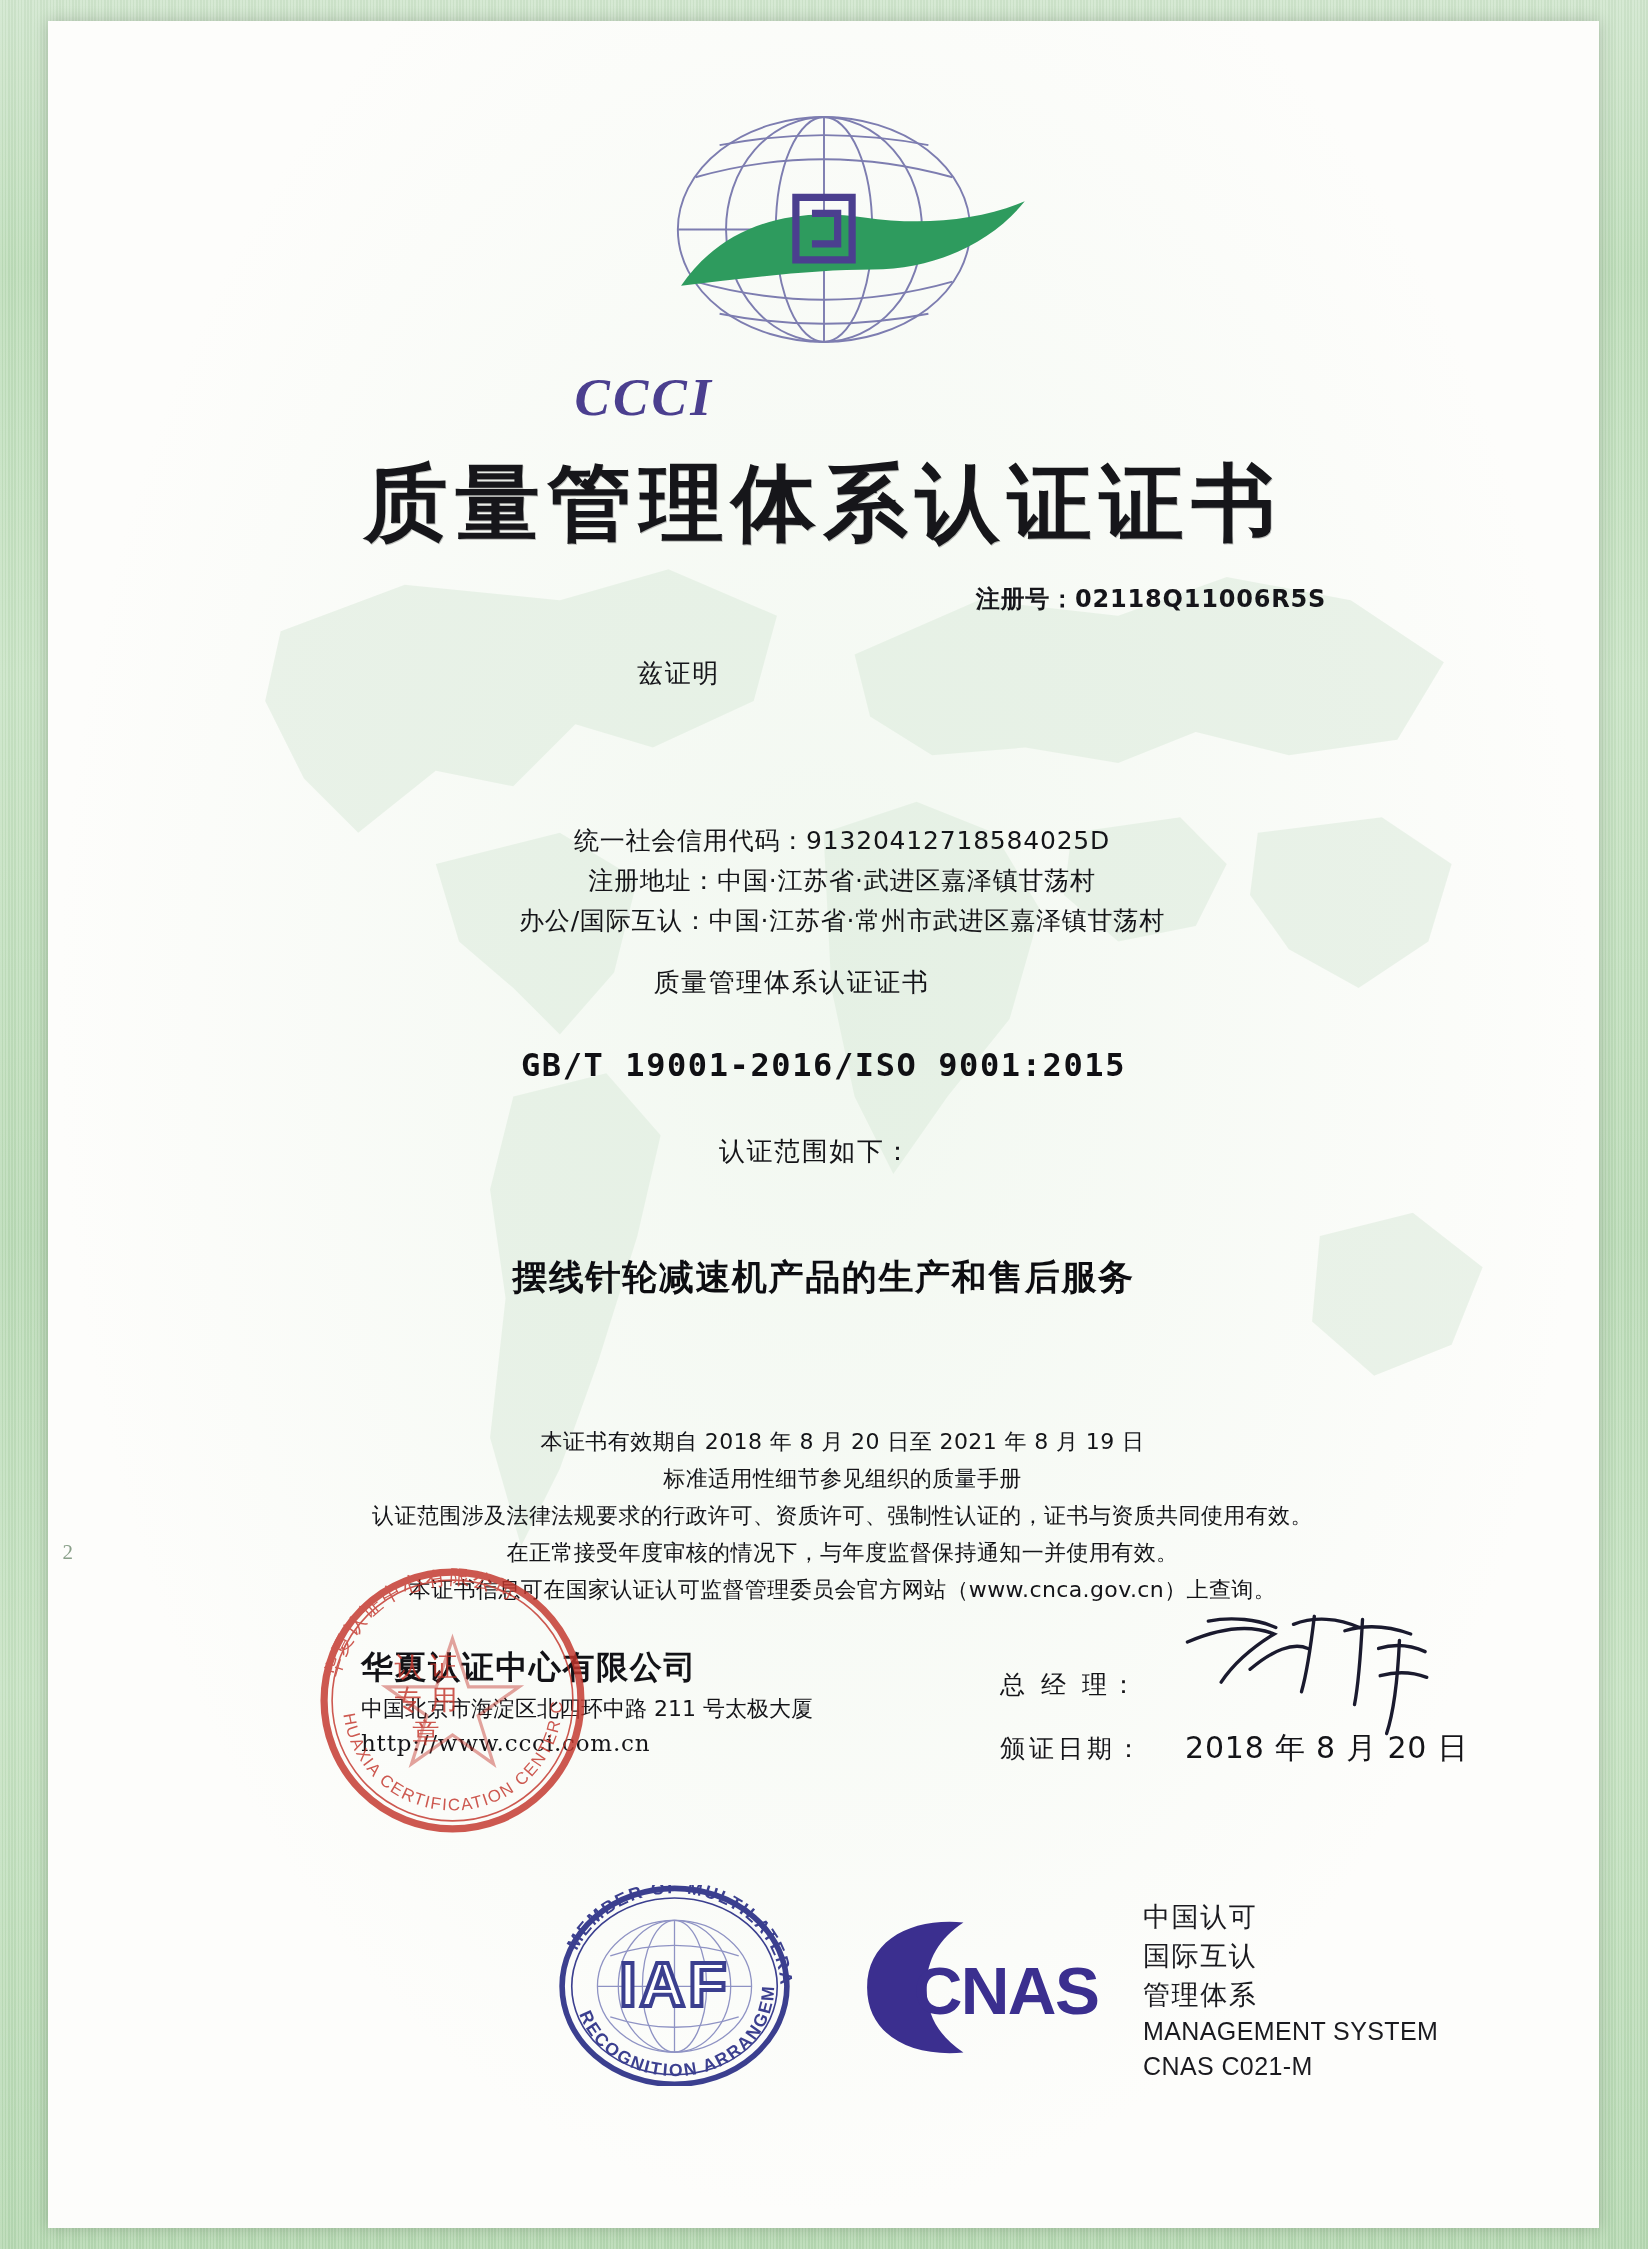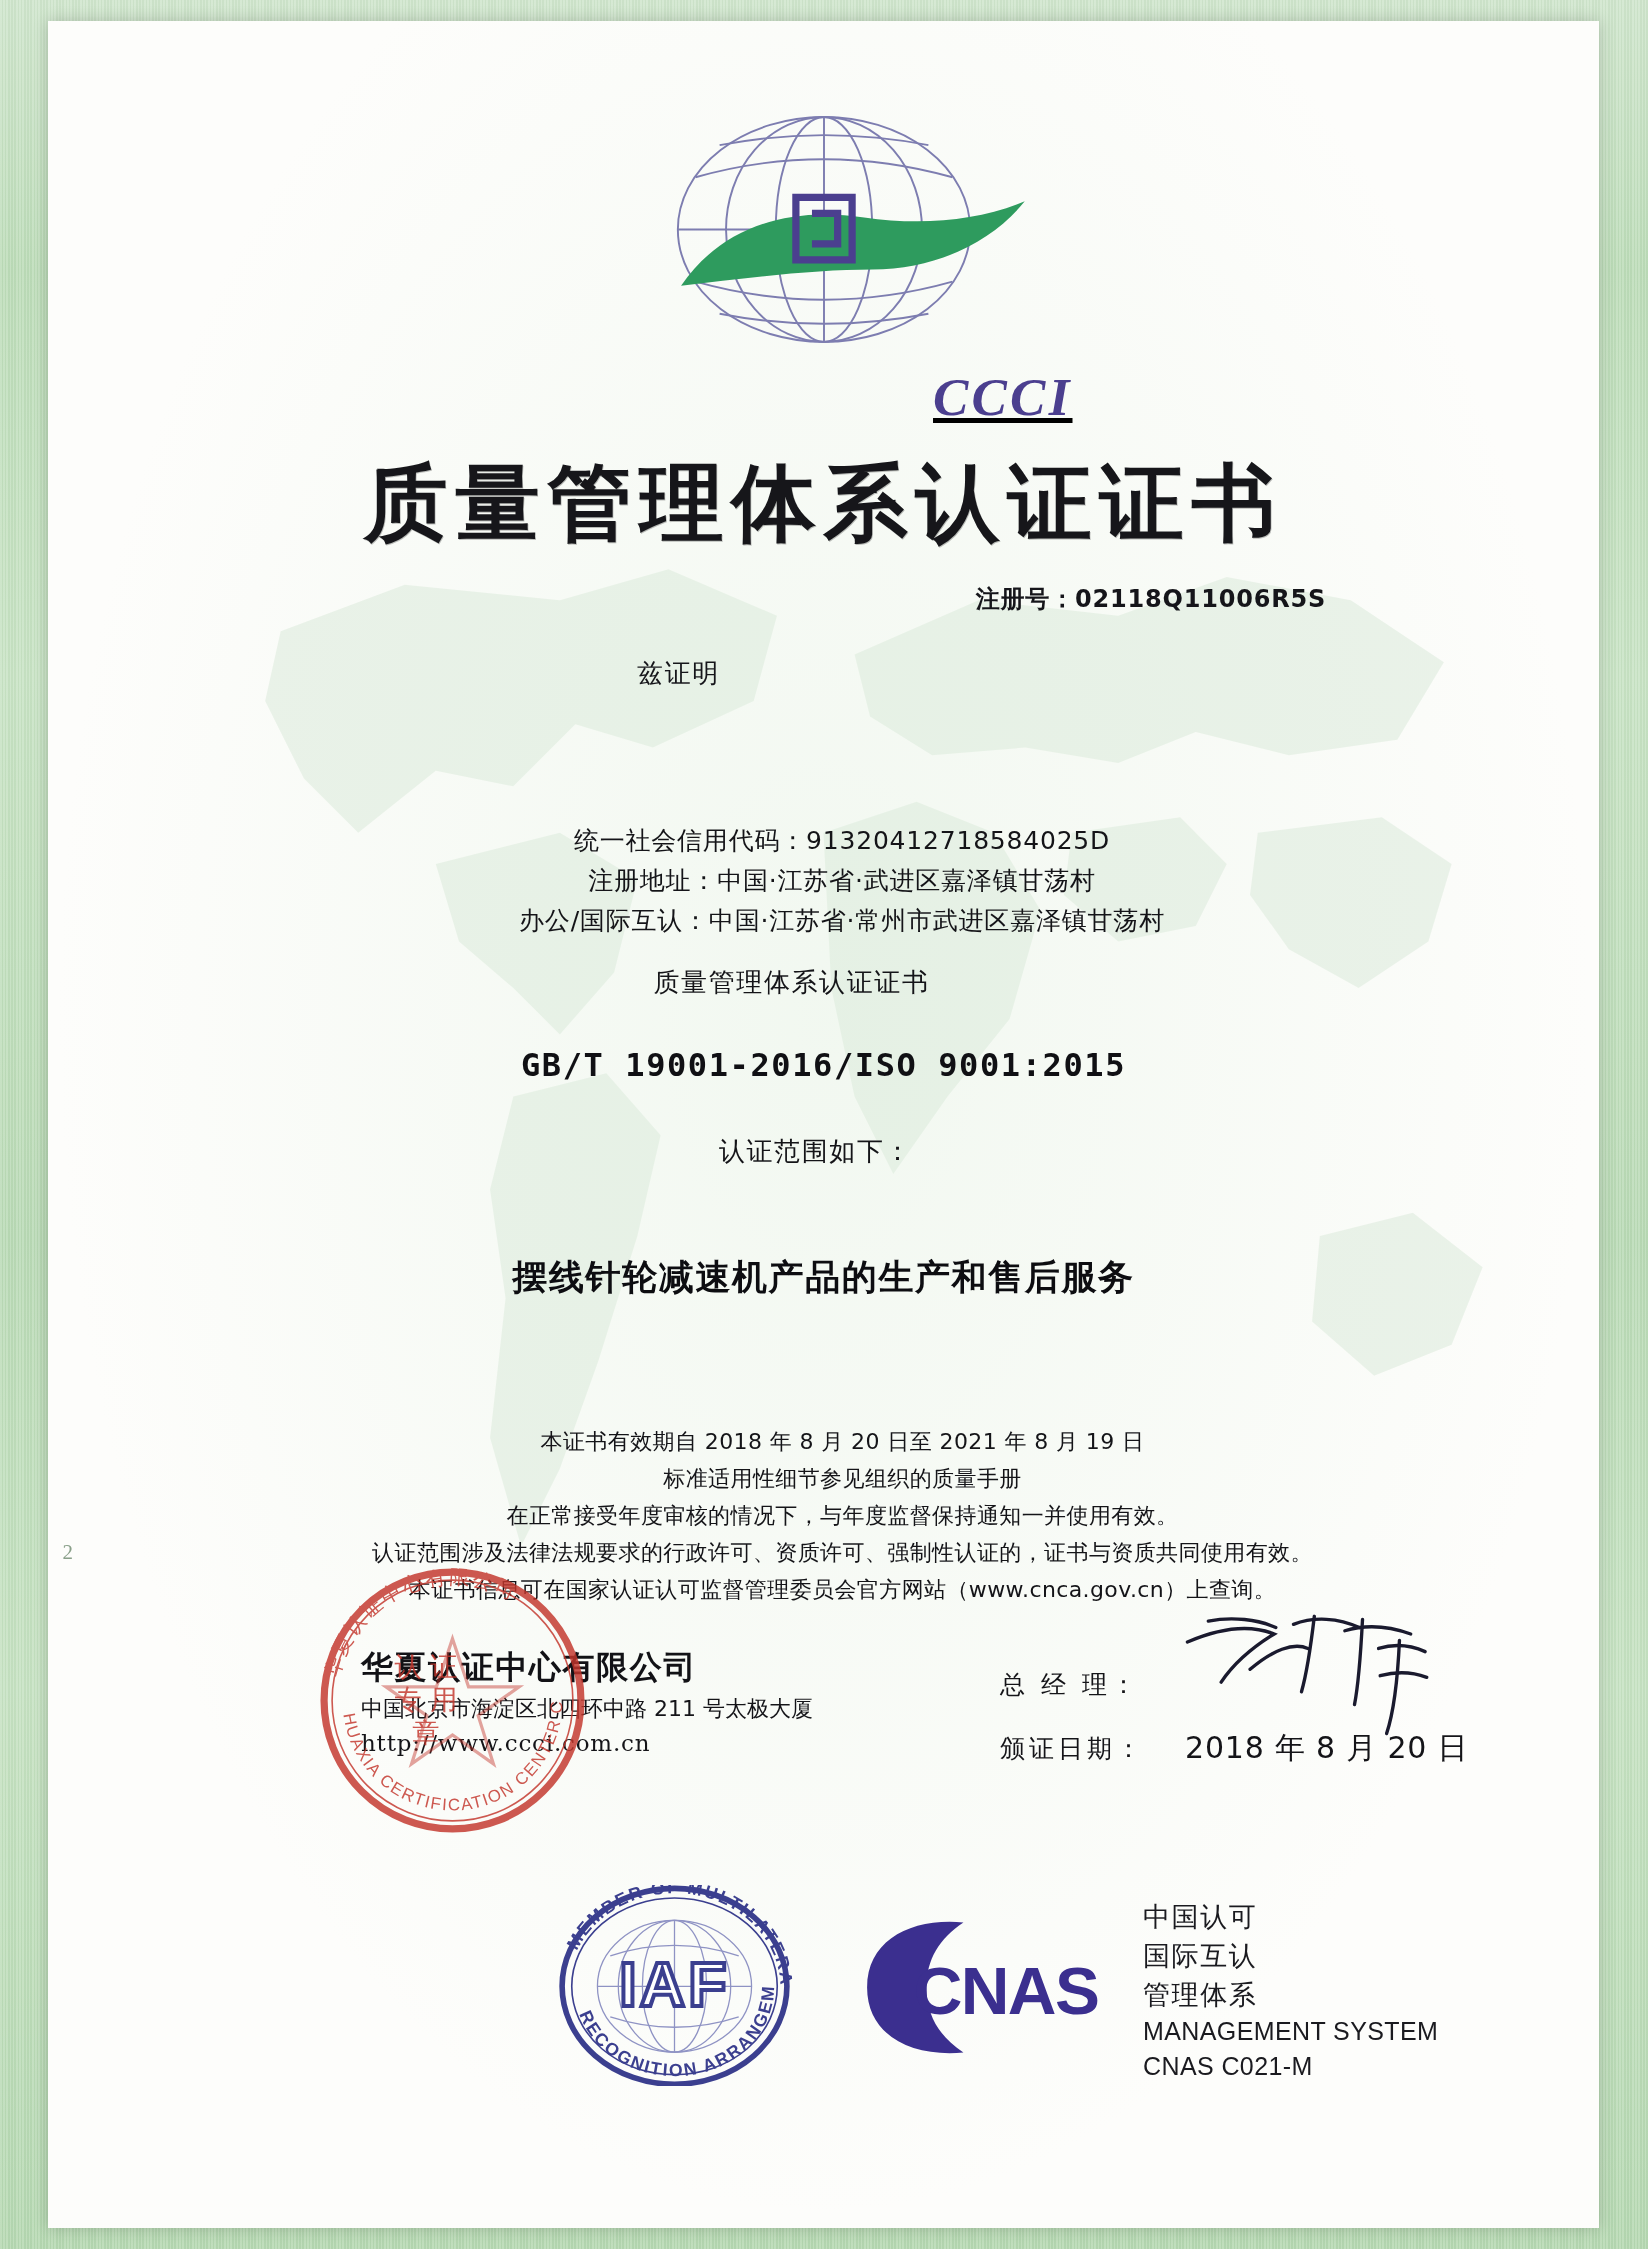--- a/index.html
+++ b/index.html
@@ -66,22 +66,21 @@
     text-align: center;
   }
 
   
   .logo-wrap {
     position: absolute;
     left: 50%;
     transform: translateX(-50%);
     top: 88px;
     width: 498px;
-    text-align: right;
-    text-decoration: underline;
+    text-align: left;
   }
   .logo-ccci {
     font-family: "Liberation Serif", serif;
     font-style: italic;
     font-weight: bold;
     font-size: 53px;
     letter-spacing: 3.2px;
     color: #4b3f8f;
     margin-top: -11.2px;
   }
@@ -389,22 +388,22 @@
 
       <div class="standard-label">质量管理体系认证证书</div>
       <div class="standard-code">GB/T 19001-2016/ISO 9001:2015</div>
 
       <div class="scope-label">认证范围如下：</div>
       <div class="scope-text">摆线针轮减速机产品的生产和售后服务</div>
 
       <div class="notes">
         <div class="note-line">本证书有效期自 2018 年 8 月 20 日至 2021 年 8 月 19 日</div>
         <div class="note-line">标准适用性细节参见组织的质量手册</div>
+        <div class="note-line">认证范围涉及法律法规要求的行政许可、资质许可、强制性认证的，证书与资质共同使用有效。</div>
         <div class="note-line">在正常接受年度审核的情况下，与年度监督保持通知一并使用有效。</div>
-        <div class="note-line">认证范围涉及法律法规要求的行政许可、资质许可、强制性认证的，证书与资质共同使用有效。</div>
         <div class="note-line">本证书信息可在国家认证认可监督管理委员会官方网站（www.cnca.gov.cn）上查询。</div>
       </div>
 
       <div class="issuer">
         <div class="issuer-name">华夏认证中心有限公司</div>
         <div class="issuer-addr">中国北京市海淀区北四环中路 211 号太极大厦</div>
         <div class="issuer-url">http://www.ccci.com.cn</div>
       </div>
 
       <div class="sig-block">

